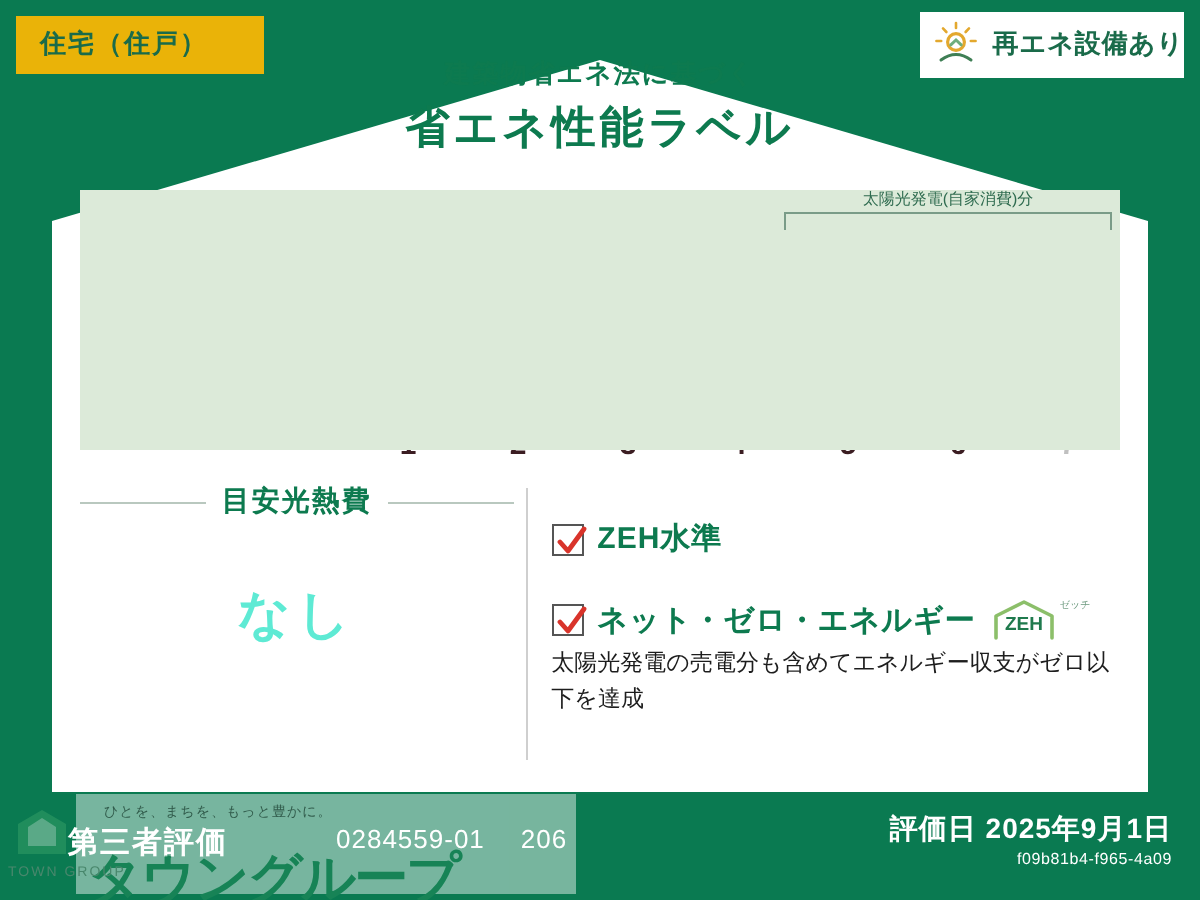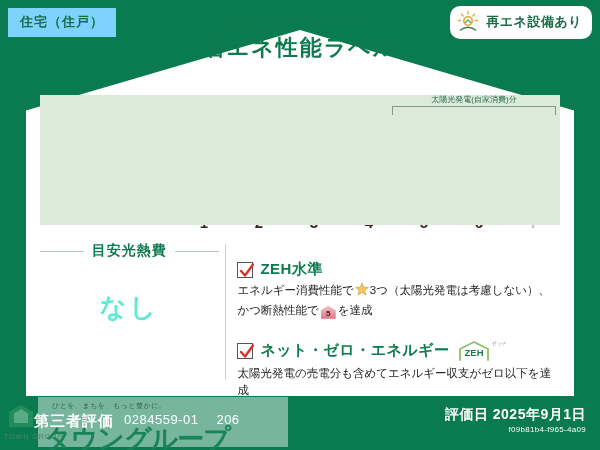--- a/index.html
+++ b/index.html
@@ -11,36 +11,35 @@
   }
   #label-root {
     position: relative;
     width: 600px; height: 450px;
     background: #0a7a51;
   }
 
   
   .house-type-chip {
     position: absolute; left: 8px; top: 8px;
-    background: #7dd3fc;
+    background: #eab308;
     color: #1a6b4a;
     font-size: 13px; font-weight: bold;
     letter-spacing: 1px;
-    padding: 5px 12px 6px 12px;
+    padding: 5px 28px 6px 12px;
     z-index: 6;
   }
 
   
   .reneww-badge {
     position: absolute; right: 8px; top: 6px;
     background: #ffffff;
-    padding: 4px 10px 5px 6px;
+    padding: 4px 0 5px 6px;
     display: flex; align-items: center; gap: 6px;
     z-index: 6;
-    border-radius: 10px;
   }
   .reneww-badge .rb-text {
     color: #1a6b4a; font-size: 13px; font-weight: bold; letter-spacing: .5px;
     white-space: nowrap;
   }
   .sun-icon { width: 24px; height: 24px; display: block; }
 
   
   .house-body {
     position: absolute;
@@ -49,21 +48,21 @@
     z-index: 2;
   }
   .house-shape {
     position: absolute; inset: 0;
     background: #ffffff;
     clip-path: polygon(50% 0%, 100% 22%, 100% 100%, 0% 100%, 0% 22%);
   }
 
   
   .title-block {
-    position: absolute; left: 0; right: 0; top: 12px;
+    position: absolute; left: 0; right: 0; top: 28px;
     text-align: center; z-index: 3;
   }
   .title-sub {
     color: #0d7a4f; font-size: 13px; font-weight: bold; letter-spacing: 1px;
   }
   .title-main {
     color: #0d7a4f; font-size: 22px; font-weight: bold; letter-spacing: 2px;
     margin-top: 3px;
   }
 
@@ -213,21 +212,21 @@
     position: absolute; left: 0; right: 0; bottom: 0; height: 52px;
     z-index: 5; color: #ffffff;
   }
   .footer-left {
     position: absolute; left: 34px; top: 14px;
     display: flex; align-items: flex-start; gap: 10px;
   }
   .third-party {
     font-size: 15px; font-weight: bold; letter-spacing: 1px;
   }
-  .footer-id { font-size: 13px; letter-spacing: .5px; }
+  .footer-id { font-size: 13px; letter-spacing: .5px; margin-left: 44px; }
   .footer-num { font-size: 13px; letter-spacing: .5px; margin-left: 8px; }
   .footer-right {
     position: absolute; right: 14px; top: 8px; text-align: right;
   }
   .eval-date { font-size: 14px; font-weight: bold; letter-spacing: .5px; }
   .eval-hash { font-size: 8px; margin-top: 1px; letter-spacing: .3px; }
 
   
   .watermark {
     position: absolute; left: 0; bottom: 0;
@@ -471,23 +470,20 @@
     <div class="bottom-right" id="checks-wrap">
         <div class="check-block">
           <div class="check-title">
             <div class="checkbox">
               <svg width="16" height="16" viewBox="0 0 16 16">
                 <path d="M2 8 L6 12.5 L14 1.5" fill="none" stroke="#d9342b" stroke-width="2.4" stroke-linecap="round" stroke-linejoin="round"></path>
               </svg>
             </div>
             <span class="ct-text">ZEH水準</span>
           </div>
-          <div class="check-desc">エネルギー消費性能で<span class="inline-star"><svg width="14" height="14" viewBox="0 0 50 48">
-                <path d="M25 2 L31.3 17.5 L48 18.6 L35.2 29.4 L39.2 45.6 L25 36.6 L10.8 45.6 L14.8 29.4 L2 18.6 L18.7 17.5 Z" fill="#efc864" stroke="#c9962c" stroke-width="2"></path>
-              </svg></span>3つ（太陽光発電は考慮しない）、かつ断熱性能で<span class="inline-grade">5</span>を達成</div>
         </div>
         <div class="check-block">
           <div class="check-title">
             <div class="checkbox">
               <svg width="16" height="16" viewBox="0 0 16 16">
                 <path d="M2 8 L6 12.5 L14 1.5" fill="none" stroke="#d9342b" stroke-width="2.4" stroke-linecap="round" stroke-linejoin="round"></path>
               </svg>
             </div>
             <span class="ct-text">ネット・ゼロ・エネルギー</span>
             <span class="zeh-logo">

